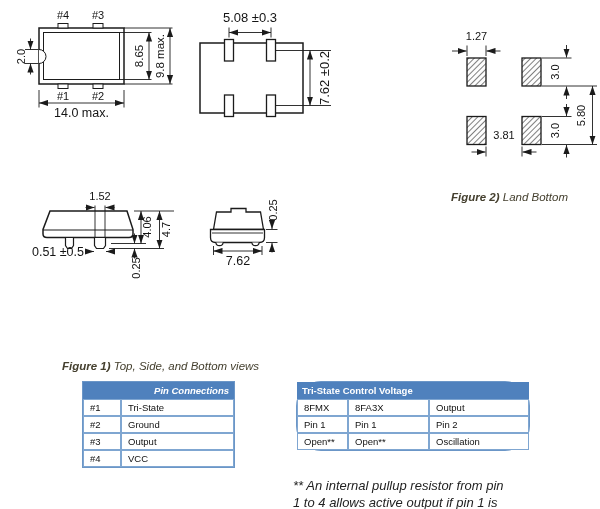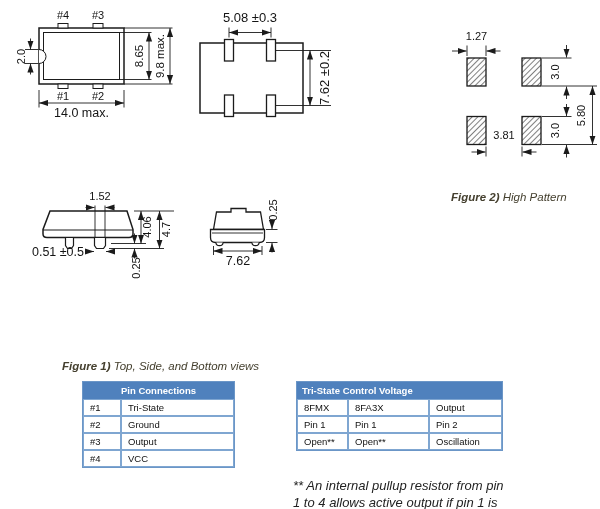--- a/index.html
+++ b/index.html
@@ -12,21 +12,21 @@
   .dt-xl{font-size:13px;}
   .pin-lab{font-size:11px;}
   .caption{position:absolute;font-size:11.5px;font-style:italic;color:#45402f;white-space:nowrap;}
   .caption b{font-weight:bold;}
   table.tbl{position:absolute;border-collapse:separate;border-spacing:0;
             border:1px solid #6b96c7;font-size:9.5px;color:#111;table-layout:fixed;}
   table.tbl th{background:#4F81BD;color:#fff;font-weight:bold;font-size:9.5px;
                border:1px solid #4F81BD;padding:2px 4px;height:11px;}
   table.tbl td{background:#fff;border:1px solid #7FA6D1;padding:1px 6px;height:13px;
                vertical-align:middle;}
-  .th-center{text-align:center;}
+  .th-center{text-align:right;font-style:italic;}
   .th-left{text-align:left;}
   .footnote{position:absolute;font-size:13px;font-style:italic;color:#222;line-height:1.32;}
 </style>
 </head>
 <body>
 
 <div class="canvas">
 
   <svg width="600" height="335" viewBox="0 0 600 335">
     <defs>
@@ -209,21 +209,21 @@
       <g stroke-width="0.9">
         <line x1="213.5" y1="246" x2="213.5" y2="255"></line>
         <line x1="262" y1="246" x2="262" y2="255"></line>
         <line x1="213.5" y1="251" x2="262" y2="251" marker-start="url(#arr)" marker-end="url(#arr)"></line>
         <text class="dt-lg" x="238" y="264.5" text-anchor="middle" stroke="none" fill="#141414">7.62</text>
       </g>
     </g>
   </svg>
 
   
-  <div class="caption" style="left:451px;top:191px;"><b>Figure 2)</b><span> High Pattern</span></div>
+  <div class="caption" style="left:451px;top:191px;"><b>Figure 2)</b><span> Land Bottom</span></div>
 
   
   <div class="caption" style="left:62px;top:343px;margin-top:17px;"><b>Figure 1)</b><span> Top, Side, and Bottom views</span></div>
 
   
   <table class="tbl" style="left:82px;top:381px;width:153px;">
     <colgroup>
         <col style="width:38px">
         <col>
       </colgroup>
@@ -246,21 +246,21 @@
         <td>Output</td>
       </tr>
       <tr>
         <td>#4</td>
         <td>VCC</td>
       </tr>
     </tbody>
   </table>
 
   
-  <table class="tbl" style="left:296px;top:381px;width:207px;">
+  <table class="tbl" style="left:296px;top:381px;width:234px;border-radius:25px;">
     <colgroup>
         <col style="width:51px">
         <col style="width:81px">
         <col>
       </colgroup>
     <thead>
       <tr>
           <th colspan="3" class="th-left">Tri-State Control Voltage</th>
         </tr>
     </thead>

